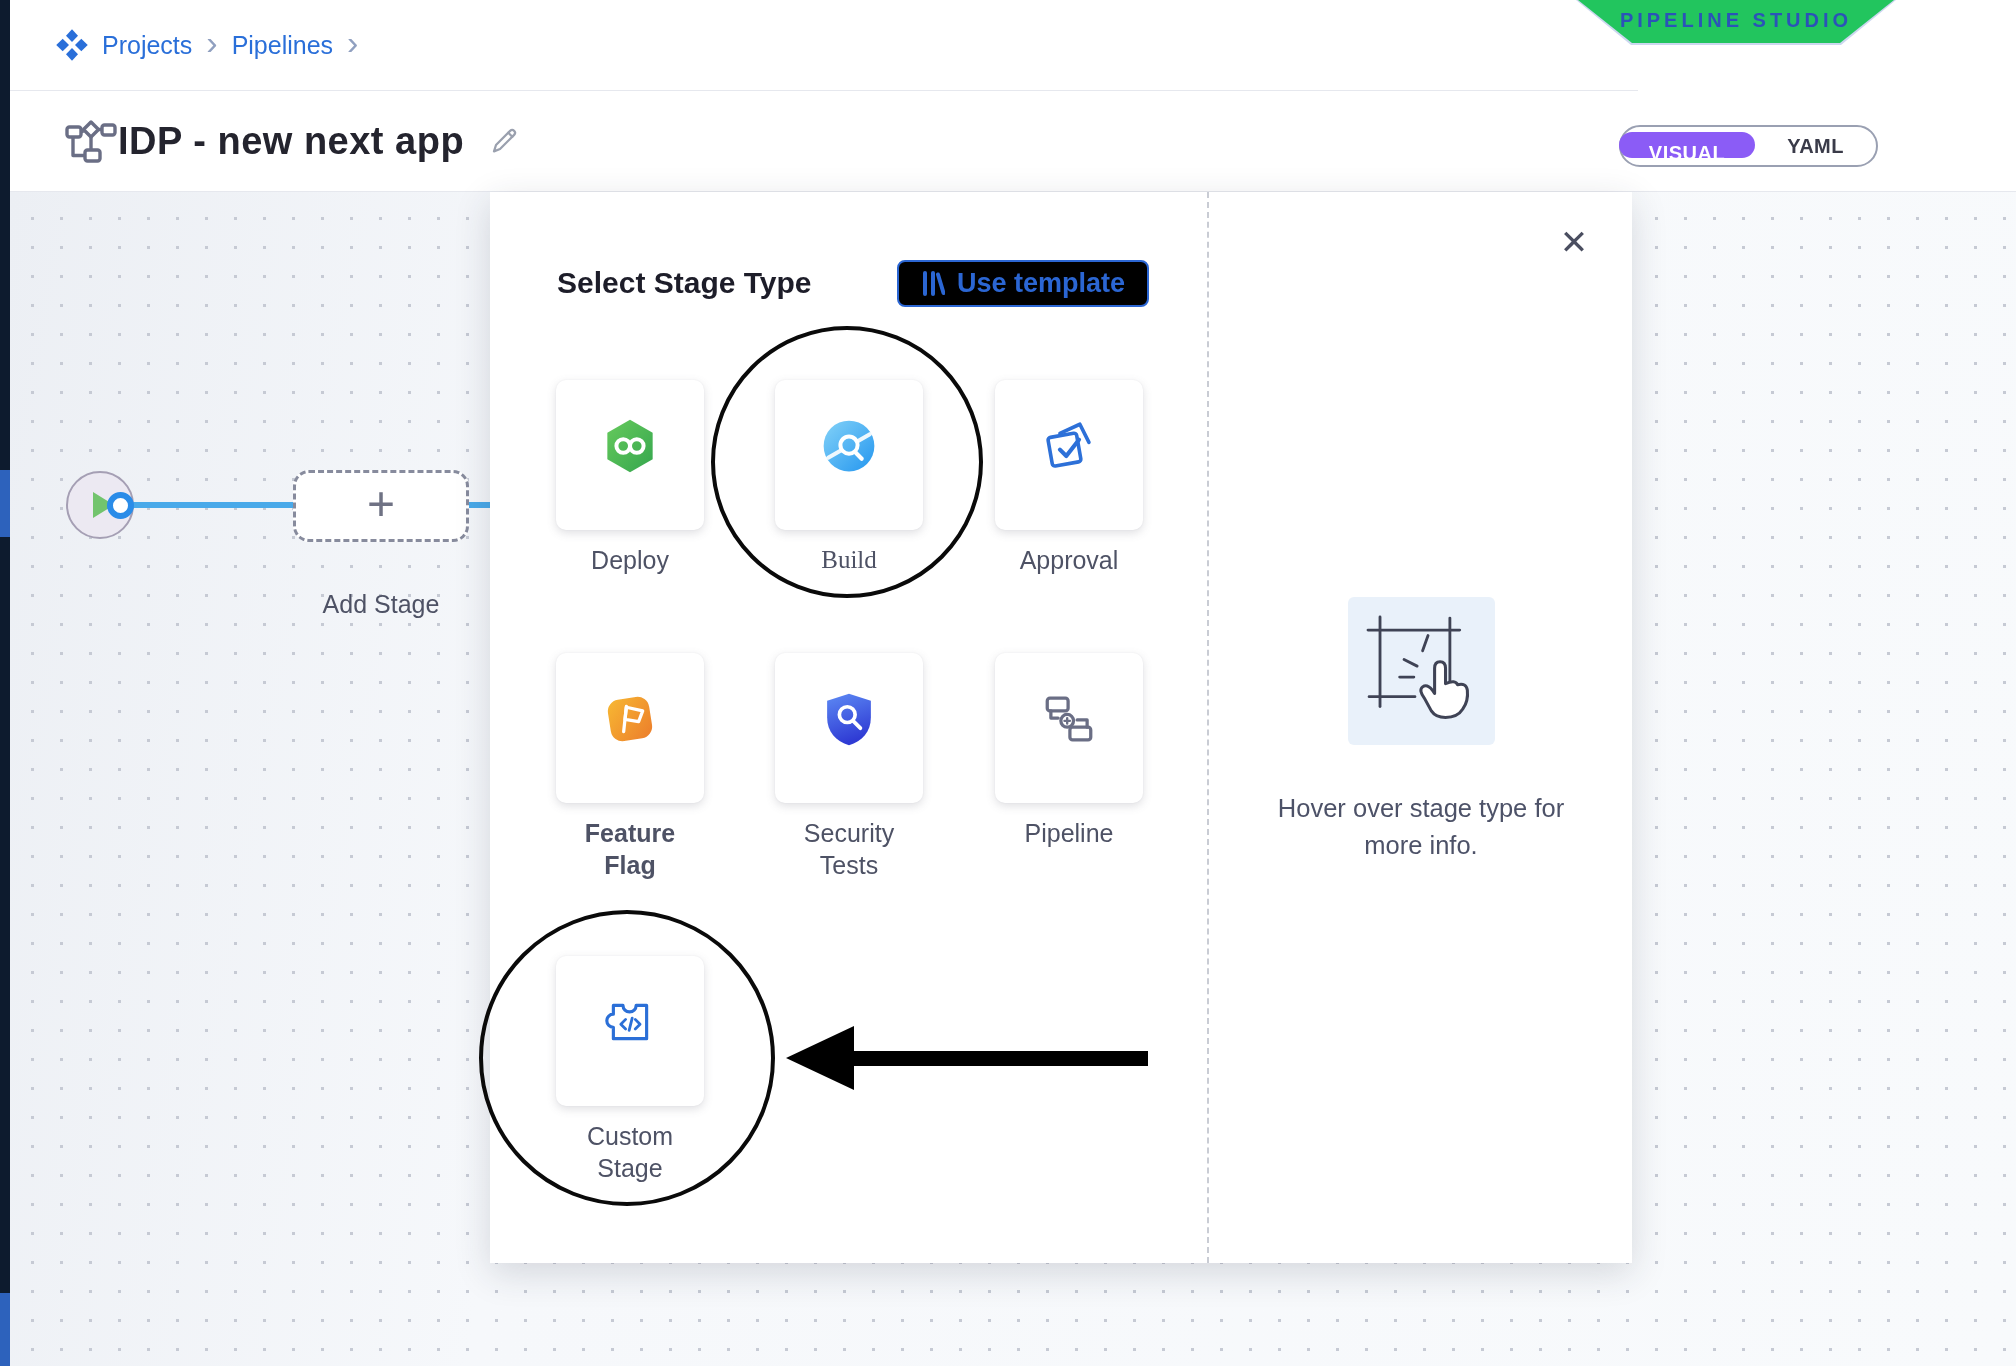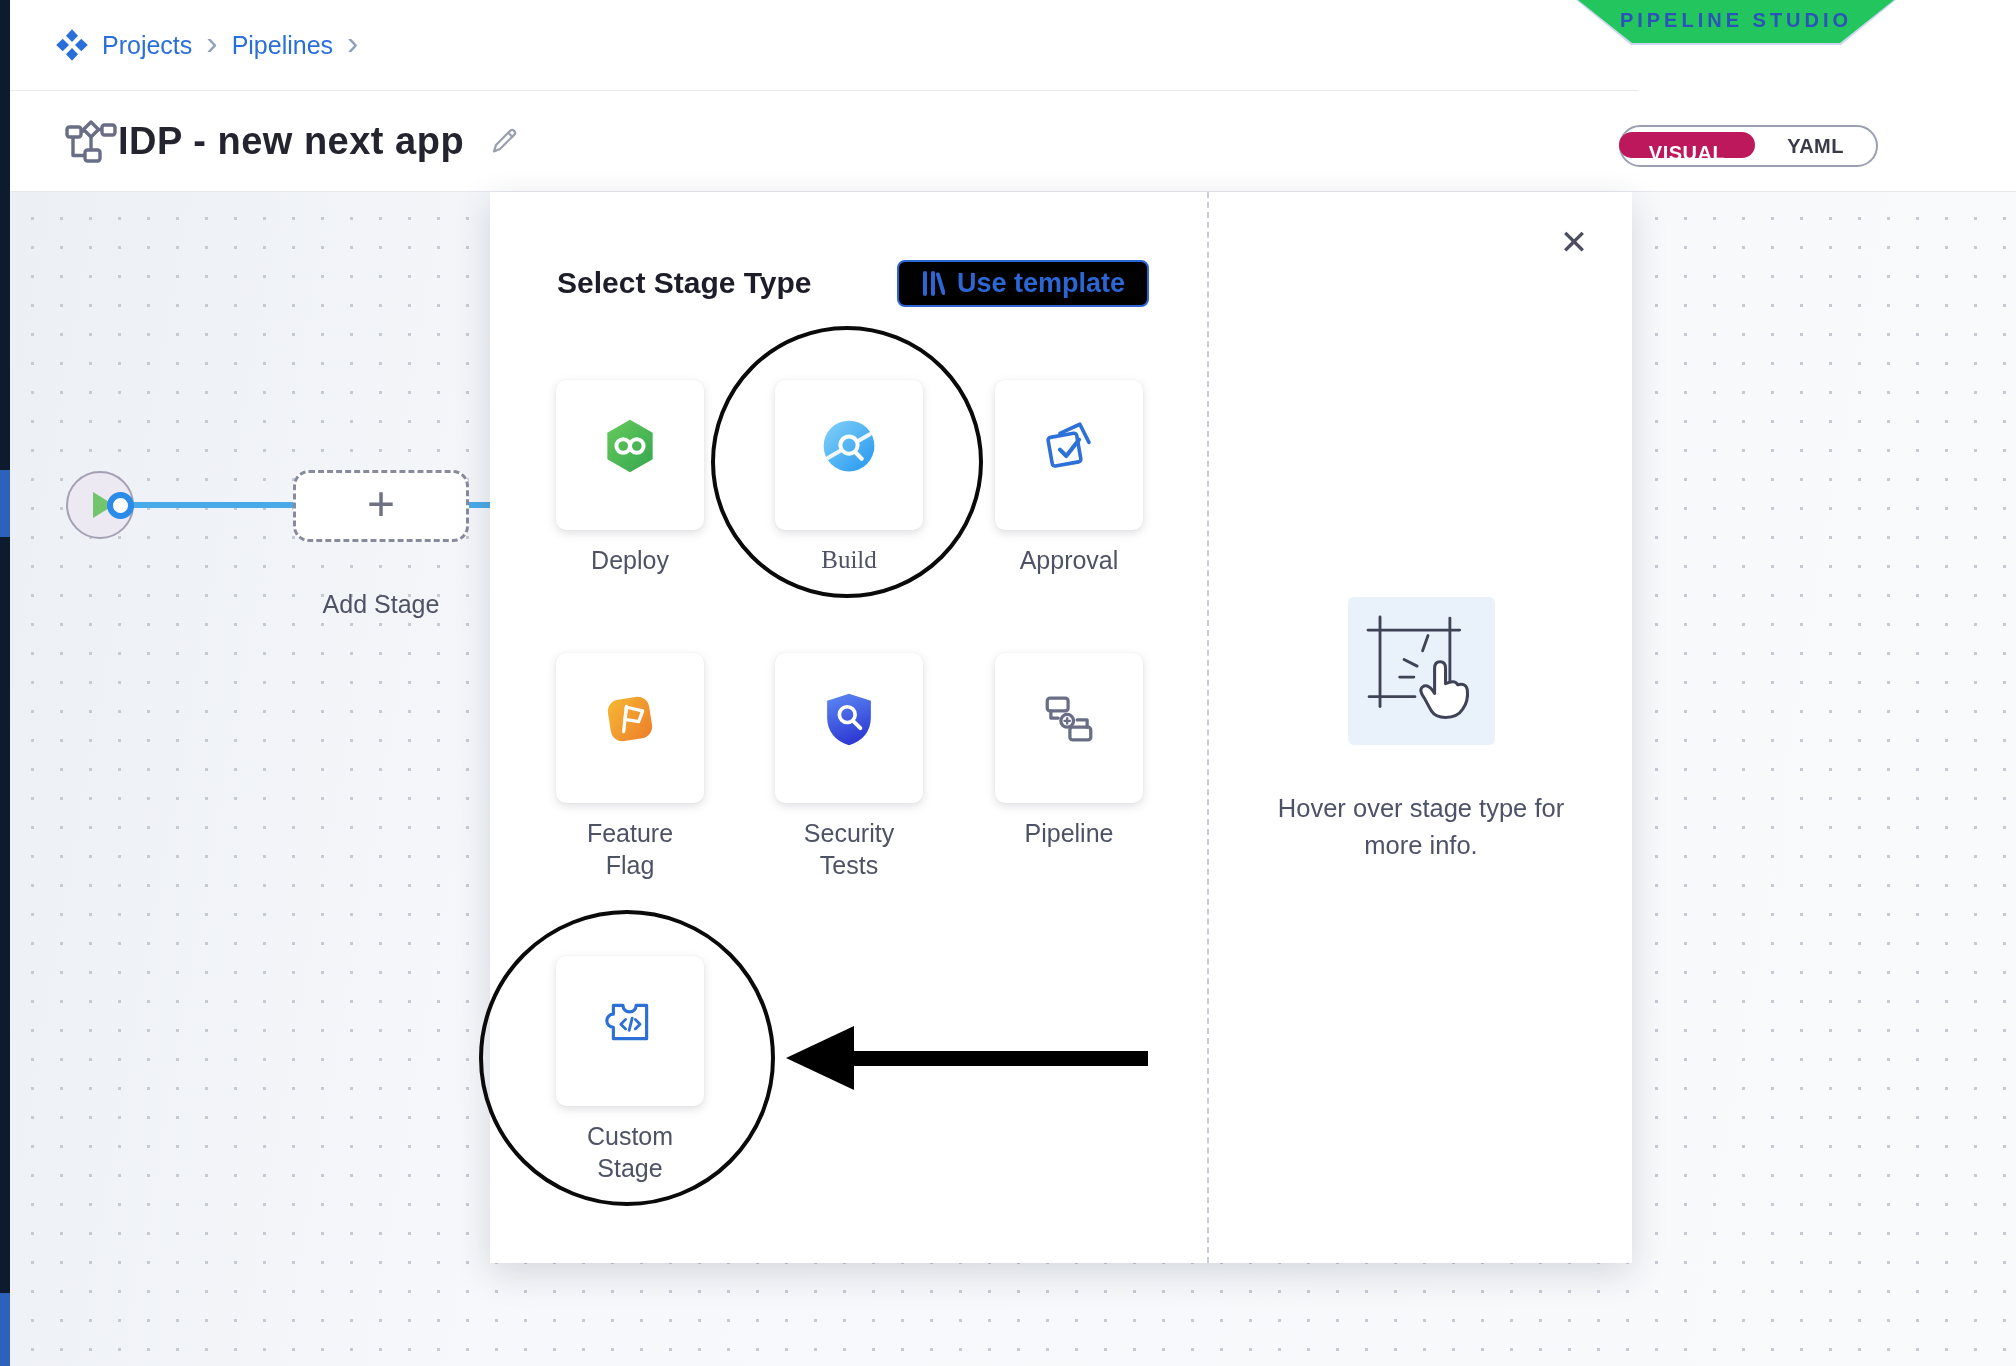--- a/index.html
+++ b/index.html
@@ -36,21 +36,21 @@
   .titlebar {
     position:absolute; left:10px; top:91px; width:2006px; height:101px; background:#fff;
     border-bottom:1px solid #e6e8ee; display:flex; align-items:center; padding-left:54px; z-index:5;
   }
   .page-title { font-size:38px; font-weight:bold; color:#24242e; letter-spacing:.5px; }
   .pencil { margin-left:24px; cursor:pointer; }
 
   .toggle { position:absolute; right:138px; top:34px; height:42px; border:2px solid #9aa0b2;
     border-radius:22px; display:flex; align-items:center; background:#fff; }
   .toggle .opt { font-size:20px; font-weight:bold; letter-spacing:.5px; cursor:pointer; }
-  .toggle .opt.sel { background:#be185d; color:#fff; border-radius:20px; padding:0 30px;
+  .toggle .opt.sel { background:#8b5cf6; color:#fff; border-radius:20px; padding:0 30px;
     height:26px; line-height:42px; margin:-2px 0 0 -2px; }
   .toggle .opt.unsel { color:#3a3b49; padding:0 32px; }
 
   
   .canvas {
     position:absolute; left:10px; top:192px; width:2006px; height:1174px;
     background-image:
       radial-gradient(#c6cad4 1.7px, transparent 1.9px),
       linear-gradient(100deg, #eceff4 0%, #f6f8fb 30%, #f8fafc 100%);
     background-size:29px 29px, auto; background-position:8px 12px, 0 0;
@@ -82,21 +82,21 @@
     width:44px; height:44px; text-align:center; line-height:44px; }
 
   .stage-item { position:absolute; width:148px; }
   .stage-card { width:148px; height:150px; background:#fff; border-radius:10px; cursor:pointer;
     box-shadow:0 3px 10px rgba(96,97,112,.20), 0 0 2px rgba(40,41,61,.06);
     display:flex; align-items:center; justify-content:center; padding-bottom:18px; }
   .stage-label { margin:14px auto 0 auto; width:124px; text-align:center; font-size:25px; line-height:32px; color:#4e5265; }
   .p-r1c1 { left:66px;  top:188px; }
   .p-r1c2 { left:285px; top:188px;font-family:Liberation Serif, serif; }
   .p-r1c3 { left:505px; top:188px; }
-  .p-r2c1 { left:66px;  top:461px; }
+  .p-r2c1 { left:66px;  top:461px;font-weight:bold; }
   .p-r2c2 { left:285px; top:461px; }
   .p-r2c3 { left:505px; top:461px; }
   .p-r3c1 { left:66px;  top:764px; }
 
   
   .info-panel { position:absolute; left:717px; top:0; width:425px; height:100%;
     border-left:2.5px dashed #c9ccd4; }
   .hover-art { position:absolute; left:139px; top:405px; width:147px; height:148px;
     background:#e9f1fa; border-radius:6px; }
   .hover-art svg { position:absolute; inset:8px; }

